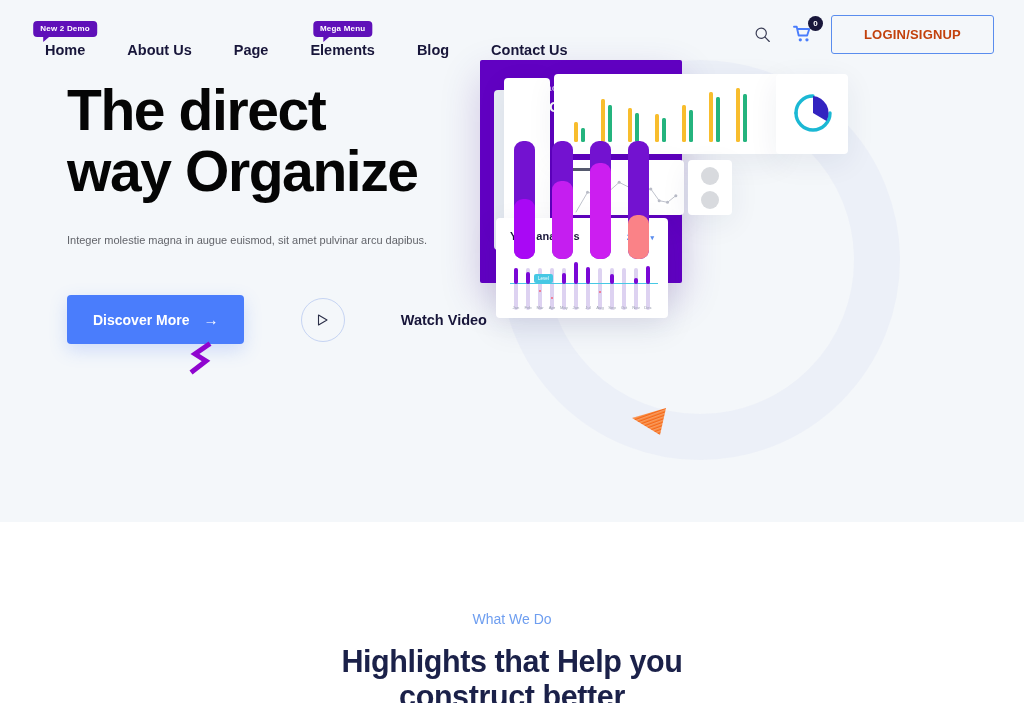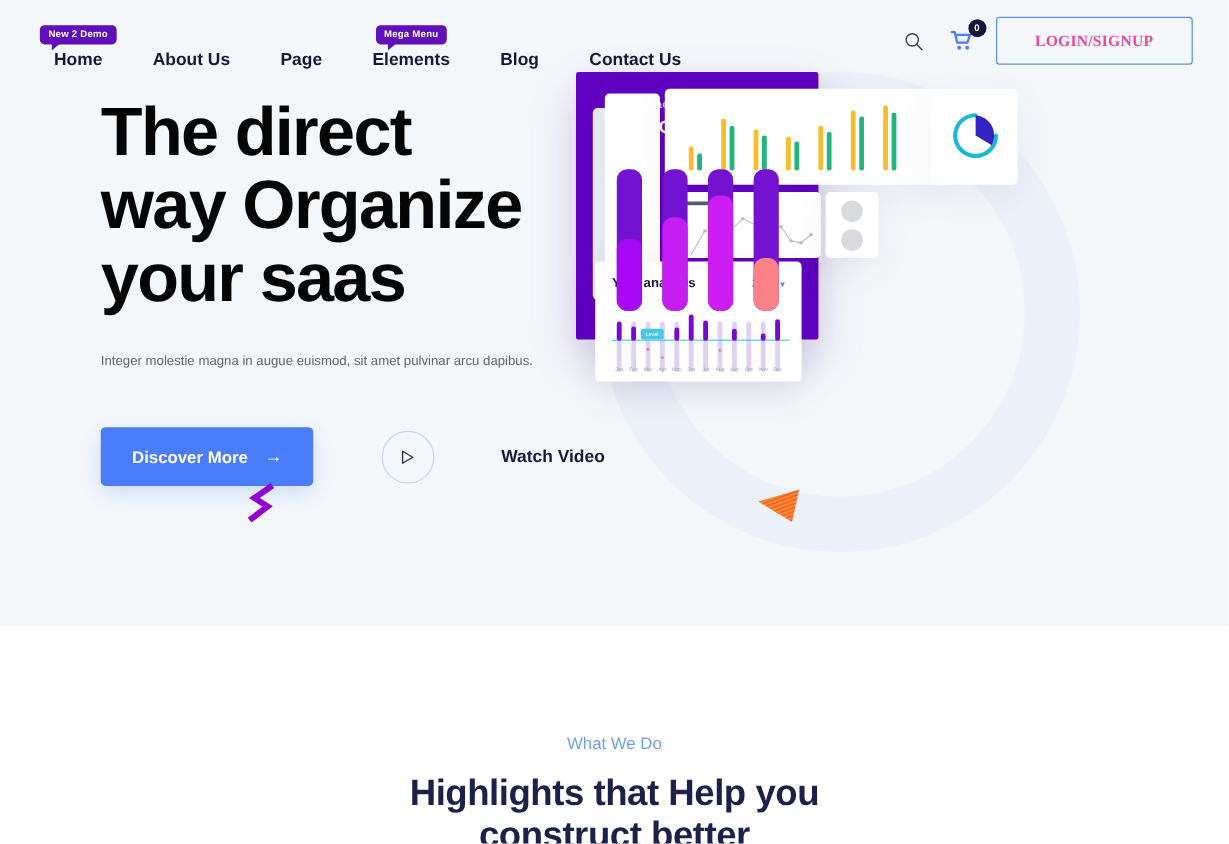--- a/index.html
+++ b/index.html
@@ -75,32 +75,32 @@
   .cart-badge {
     position: absolute;
     top: -6px; right: -8px;
     background: #18163a; color: #fff;
     font-size: 8px; font-weight: bold;
     width: 15px; height: 15px; border-radius: 50%;
     display: flex; align-items: center; justify-content: center;
   }
   .login-btn {
     border: 1px solid #5a8dee;
-    color: #ec4899;
+    color: #c2410c;
     background: transparent;
     font-size: 13px; font-weight: bold;
     padding: 11px 32px;
     border-radius: 3px;
     cursor: pointer;
     letter-spacing: .2px;
-    font-family: Liberation Serif, serif;
-  }
-
-  
-  .hero-text { position: absolute; left: 84px; top: 80px; width: 420px; z-index: 10; }
+    font-family: Liberation Sans, sans-serif;
+  }
+
+  
+  .hero-text { position: absolute; left: 67px; top: 80px; width: 420px; z-index: 10; }
   .hero-title {
     font-size: 57px; line-height: 61px; font-weight: bold;
     color: #050505; letter-spacing: -1.4px;
   }
   .hero-sub {
     margin-top: 28px;
     font-size: 11px; line-height: 21px; color: #62646a;
     max-width: 370px;
   }
   .hero-actions { margin-top: 44px; display: flex; align-items: center; gap: 30px; position: relative; justify-content: space-between; }
@@ -243,21 +243,20 @@
         <span class="cart-badge">0</span>
       </div>
       <button class="login-btn">LOGIN/SIGNUP</button>
     </div>
   </div>
 
   <div class="hero-text">
     <h1 class="hero-title">
       <span>The direct</span><br>
       <span>way Organize</span><br>
-      <span>your saas</span>
     </h1>
     <p class="hero-sub">Integer molestie magna in augue euismod, sit amet pulvinar arcu dapibus.</p>
 
     <div class="hero-actions">
       <button class="discover-btn">
         <span>Discover More</span>
         <span class="arrow">→</span>
       </button>
 
       <div class="play-circle">

